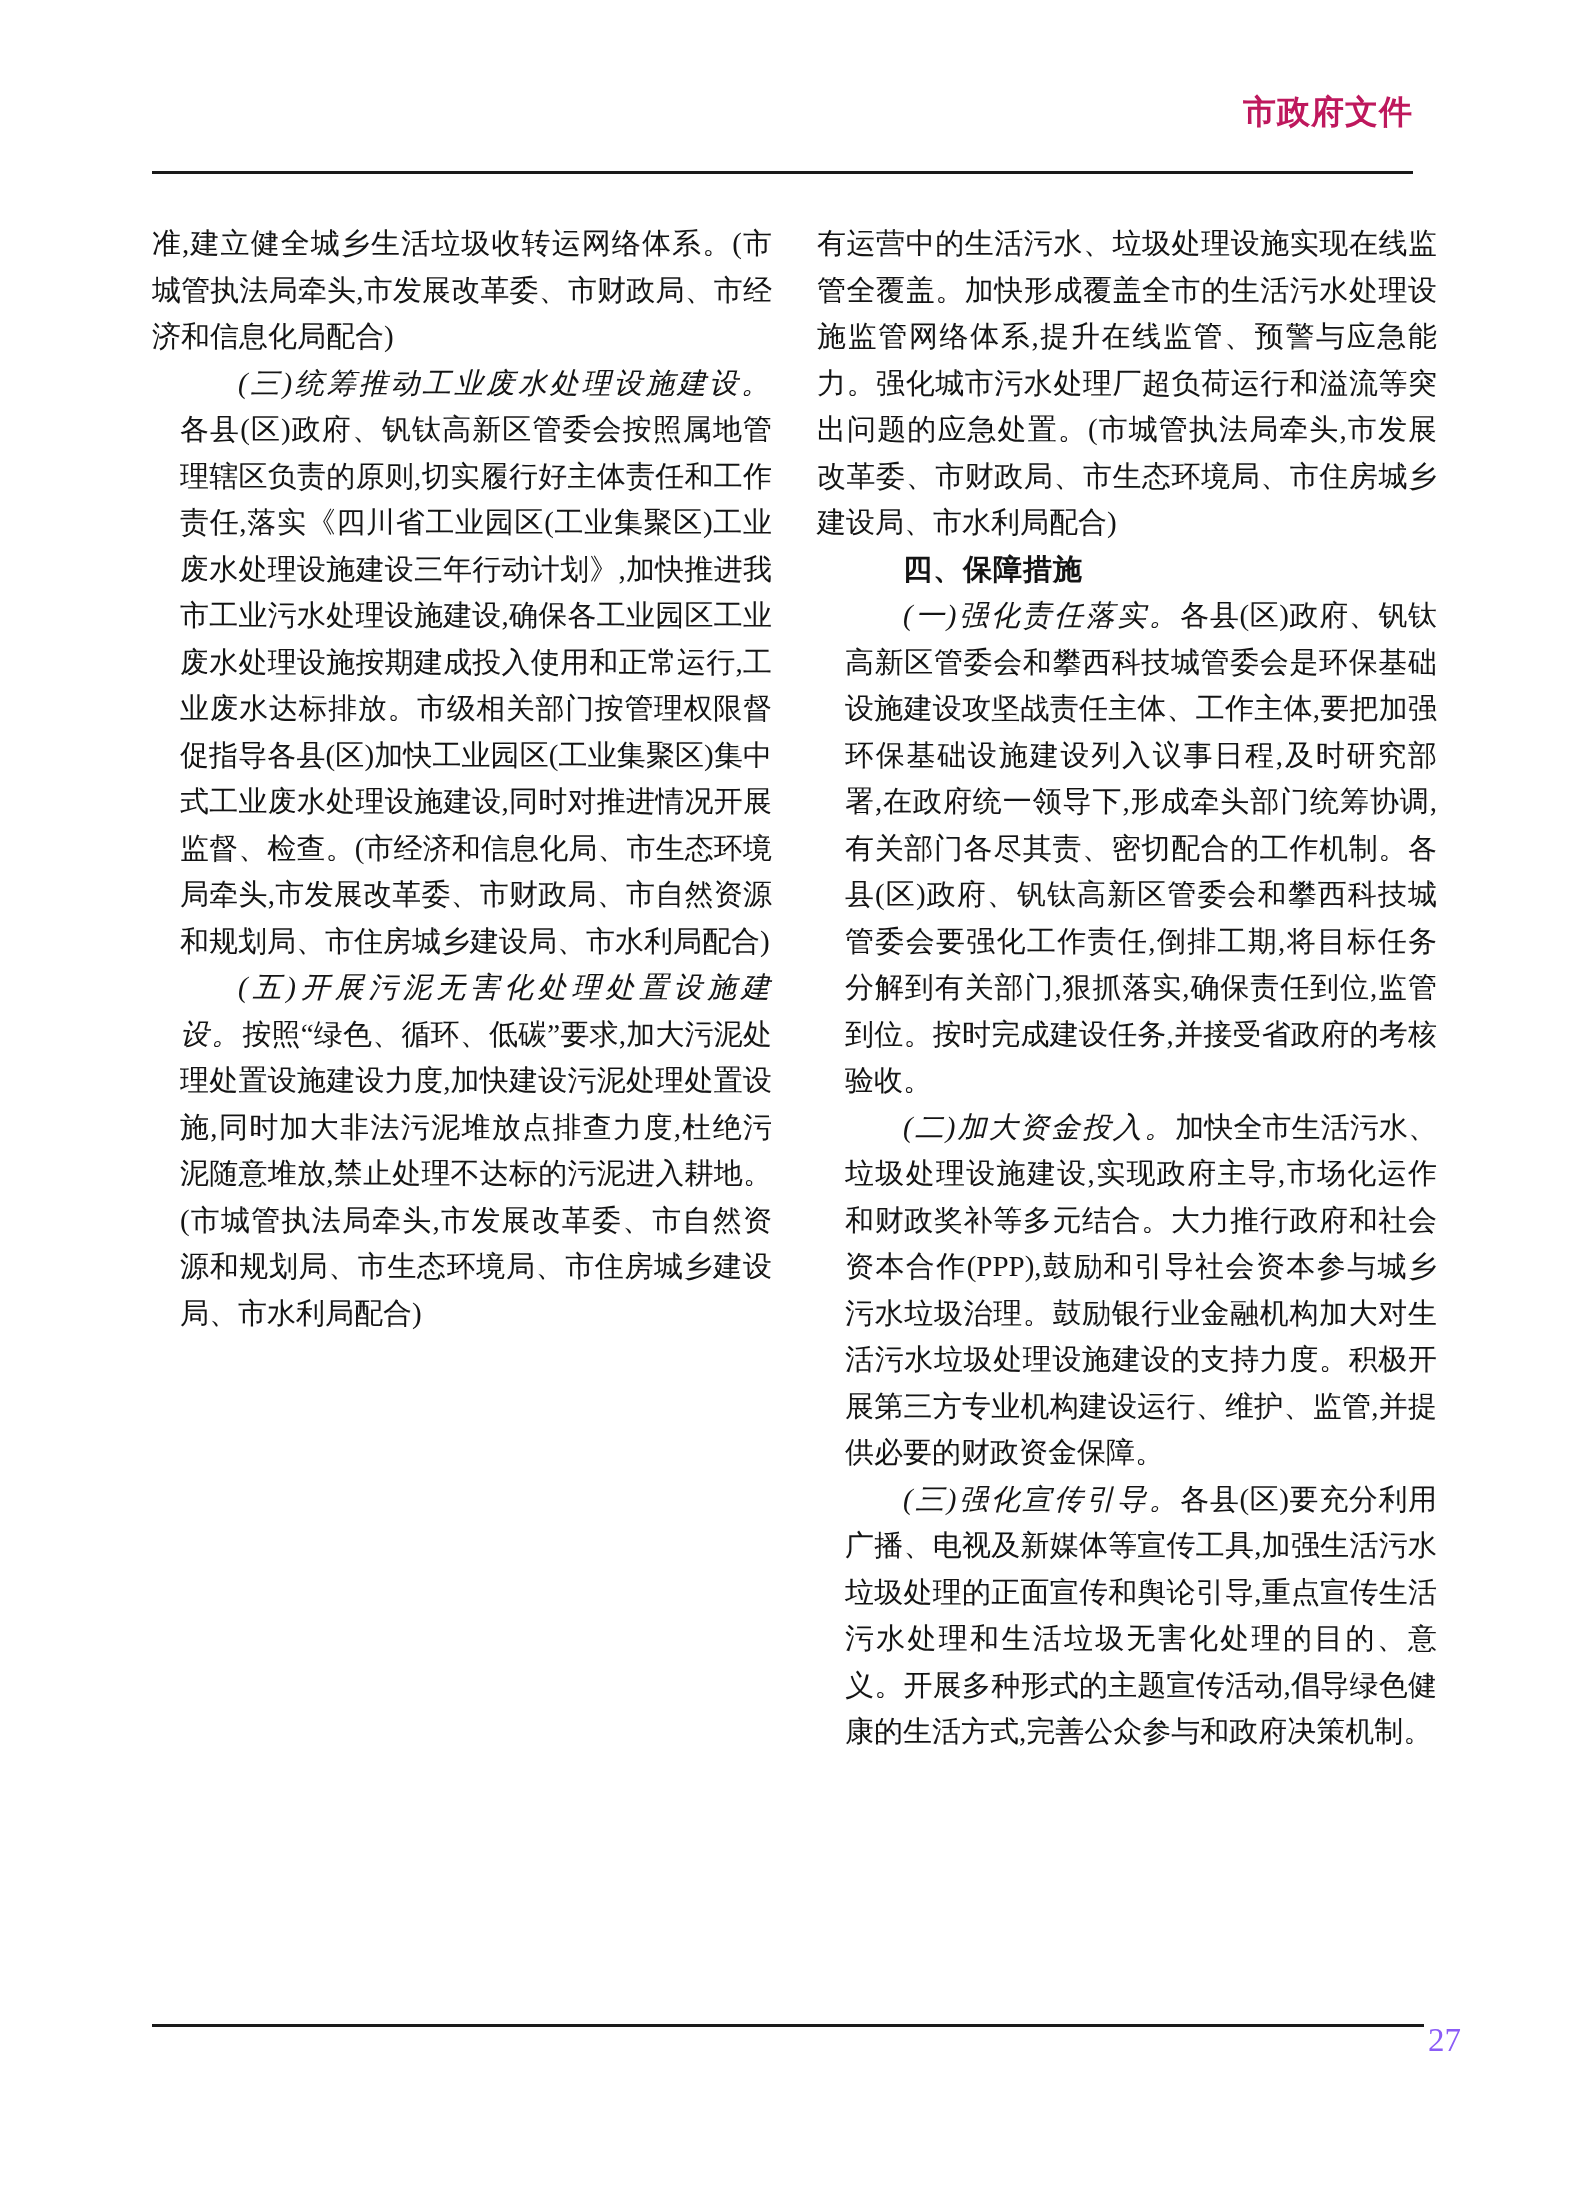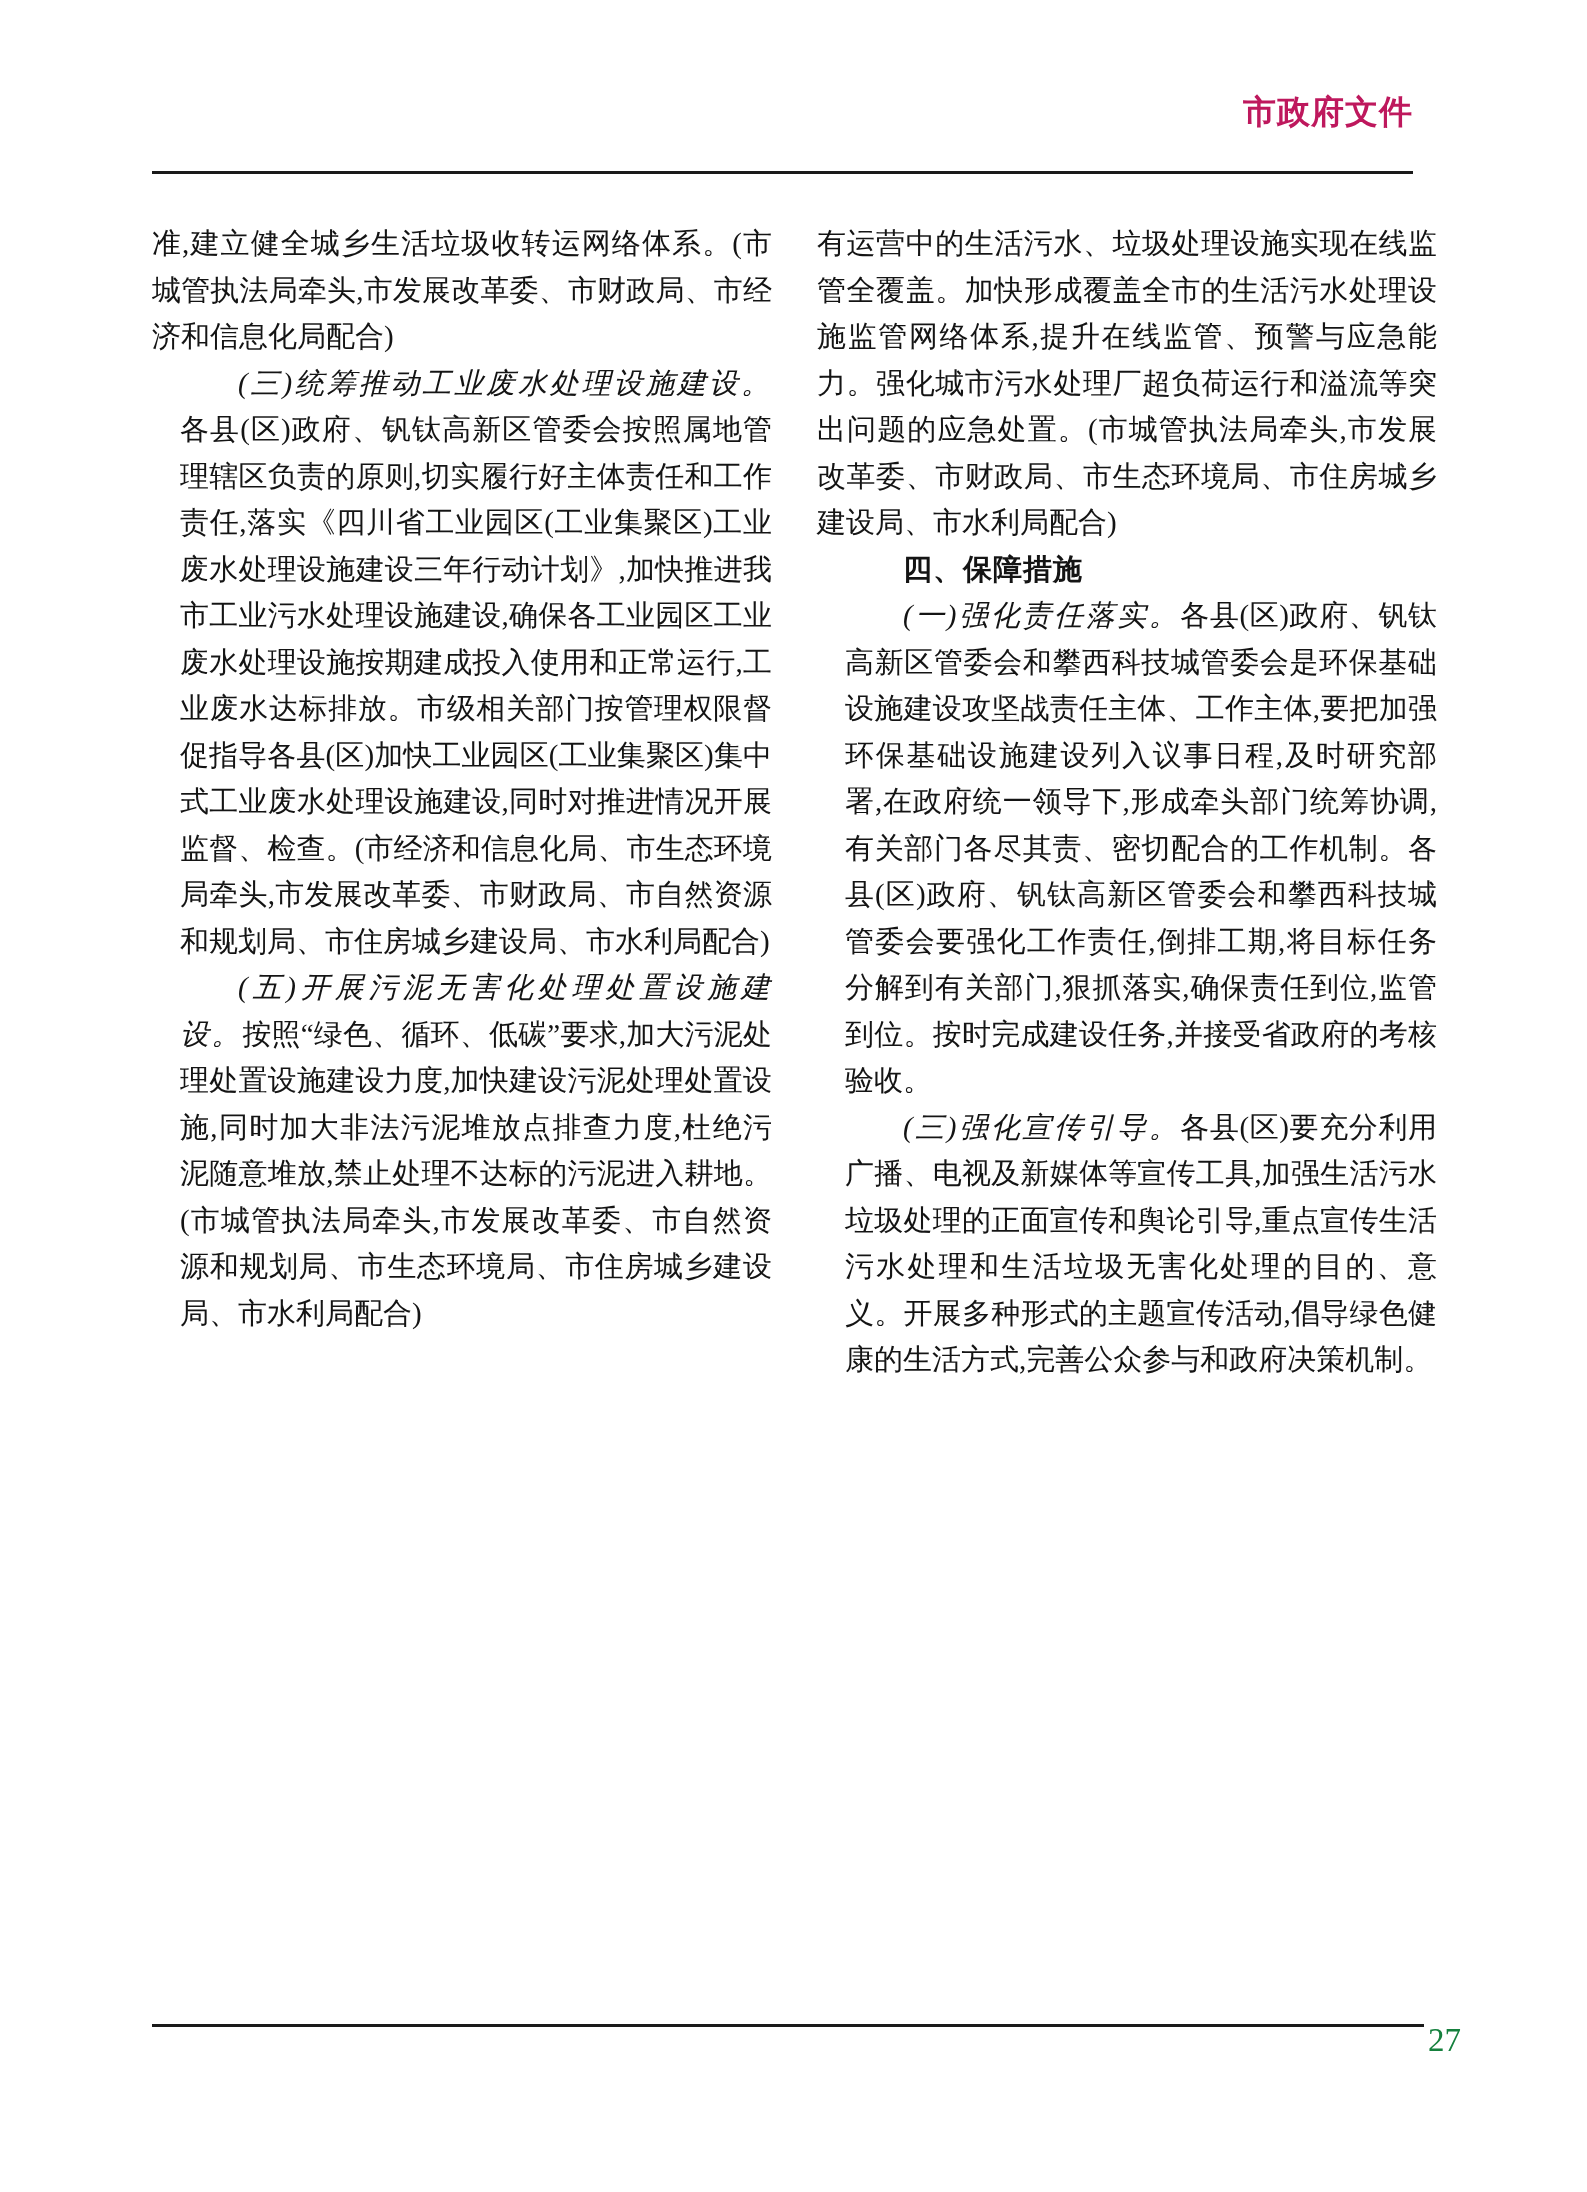--- a/index.html
+++ b/index.html
@@ -81,21 +81,21 @@
     width: 1272px;
     height: 3px;
     background: #1a1a1a;
   }
   .page-number {
     position: absolute;
     top: 2022px;
     left: 1428px;
     font-family: "Liberation Serif", "DejaVu Serif", serif;
     font-size: 33px;
-    color: #15803d;
+    color: #8b5cf6;
   }
 </style>
 </head>
 <body>
 
 <div class="page">
 
   <div class="page-header-title">市政府文件</div>
 
   <div class="header-rule"></div>
@@ -103,20 +103,21 @@
   <main class="content">
     <section class="column">
         <p class="para"><span class="run-body">准,建立健全城乡生活垃圾收转运网络体系。(市城管执法局牵头,市发展改革委、市财政局、市经济和信息化局配合)</span></p>
         <p class="para indent"><span class="run-kaiti">(三)统筹推动工业废水处理设施建设。</span><span class="run-body">各县(区)政府、钒钛高新区管委会按照属地管理辖区负责的原则,切实履行好主体责任和工作责任,落实《四川省工业园区(工业集聚区)工业废水处理设施建设三年行动计划》,加快推进我市工业污水处理设施建设,确保各工业园区工业废水处理设施按期建成投入使用和正常运行,工业废水达标排放。市级相关部门按管理权限督促指导各县(区)加快工业园区(工业集聚区)集中式工业废水处理设施建设,同时对推进情况开展监督、检查。(市经济和信息化局、市生态环境局牵头,市发展改革委、市财政局、市自然资源和规划局、市住房城乡建设局、市水利局配合)</span></p>
         <p class="para indent"><span class="run-kaiti">(五)开展污泥无害化处理处置设施建设。</span><span class="run-body">按照“绿色、循环、低碳”要求,加大污泥处理处置设施建设力度,加快建设污泥处理处置设施,同时加大非法污泥堆放点排查力度,杜绝污泥随意堆放,禁止处理不达标的污泥进入耕地。(市城管执法局牵头,市发展改革委、市自然资源和规划局、市生态环境局、市住房城乡建设局、市水利局配合)</span></p>
       </section>
     <section class="column">
         <p class="para"><span class="run-body">有运营中的生活污水、垃圾处理设施实现在线监管全覆盖。加快形成覆盖全市的生活污水处理设施监管网络体系,提升在线监管、预警与应急能力。强化城市污水处理厂超负荷运行和溢流等突出问题的应急处置。(市城管执法局牵头,市发展改革委、市财政局、市生态环境局、市住房城乡建设局、市水利局配合)</span></p>
         <p class="para indent"><span class="run-heading">四、保障措施</span></p>
         <p class="para indent"><span class="run-kaiti">(一)强化责任落实。</span><span class="run-body">各县(区)政府、钒钛高新区管委会和攀西科技城管委会是环保基础设施建设攻坚战责任主体、工作主体,要把加强环保基础设施建设列入议事日程,及时研究部署,在政府统一领导下,形成牵头部门统筹协调,有关部门各尽其责、密切配合的工作机制。各县(区)政府、钒钛高新区管委会和攀西科技城管委会要强化工作责任,倒排工期,将目标任务分解到有关部门,狠抓落实,确保责任到位,监管到位。按时完成建设任务,并接受省政府的考核验收。</span></p>
+        <p class="para indent"><span class="run-kaiti">(二)加大资金投入。</span><span class="run-body">加快全市生活污水、垃圾处理设施建设,实现政府主导,市场化运作和财政奖补等多元结合。大力推行政府和社会资本合作(PPP),鼓励和引导社会资本参与城乡污水垃圾治理。鼓励银行业金融机构加大对生活污水垃圾处理设施建设的支持力度。积极开展第三方专业机构建设运行、维护、监管,并提供必要的财政资金保障。</span></p>
         <p class="para indent"><span class="run-kaiti">(三)强化宣传引导。</span><span class="run-body">各县(区)要充分利用广播、电视及新媒体等宣传工具,加强生活污水垃圾处理的正面宣传和舆论引导,重点宣传生活污水处理和生活垃圾无害化处理的目的、意义。开展多种形式的主题宣传活动,倡导绿色健康的生活方式,完善公众参与和政府决策机制。</span></p>
       </section>
   </main>
 
   <div class="footer-rule"></div>
 
   <div class="page-number">27</div>
 
 </div>
 

